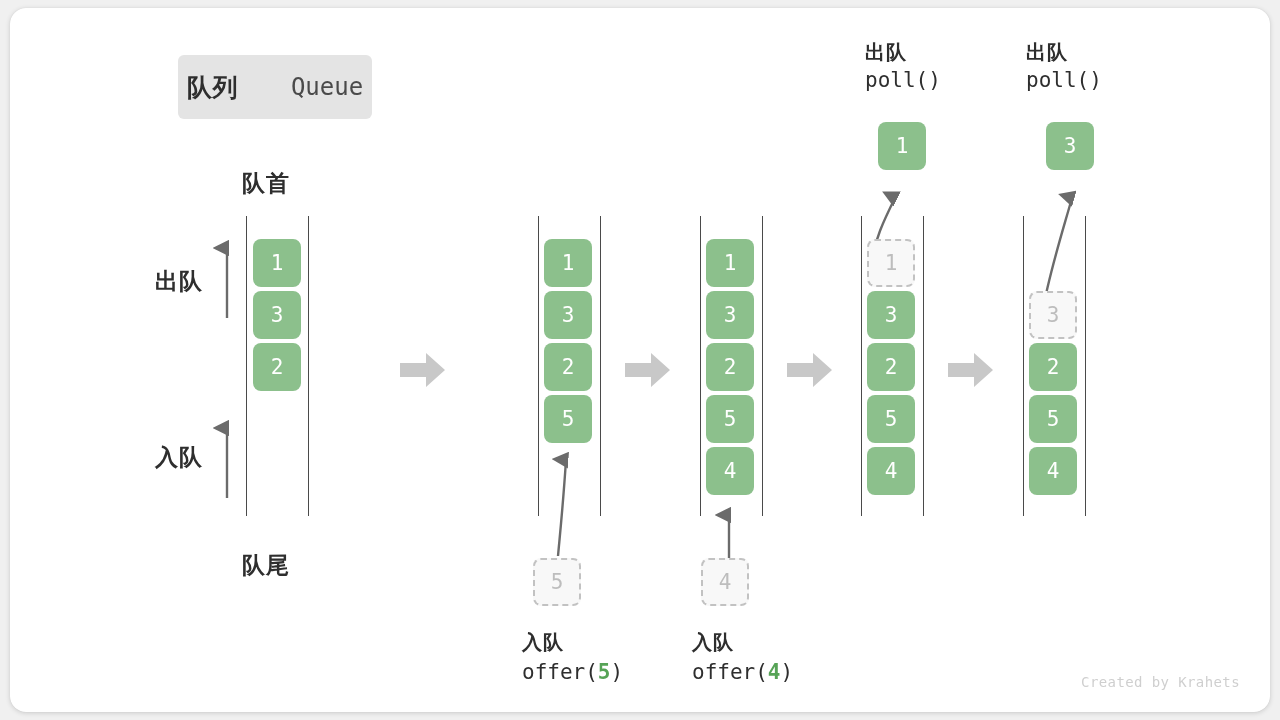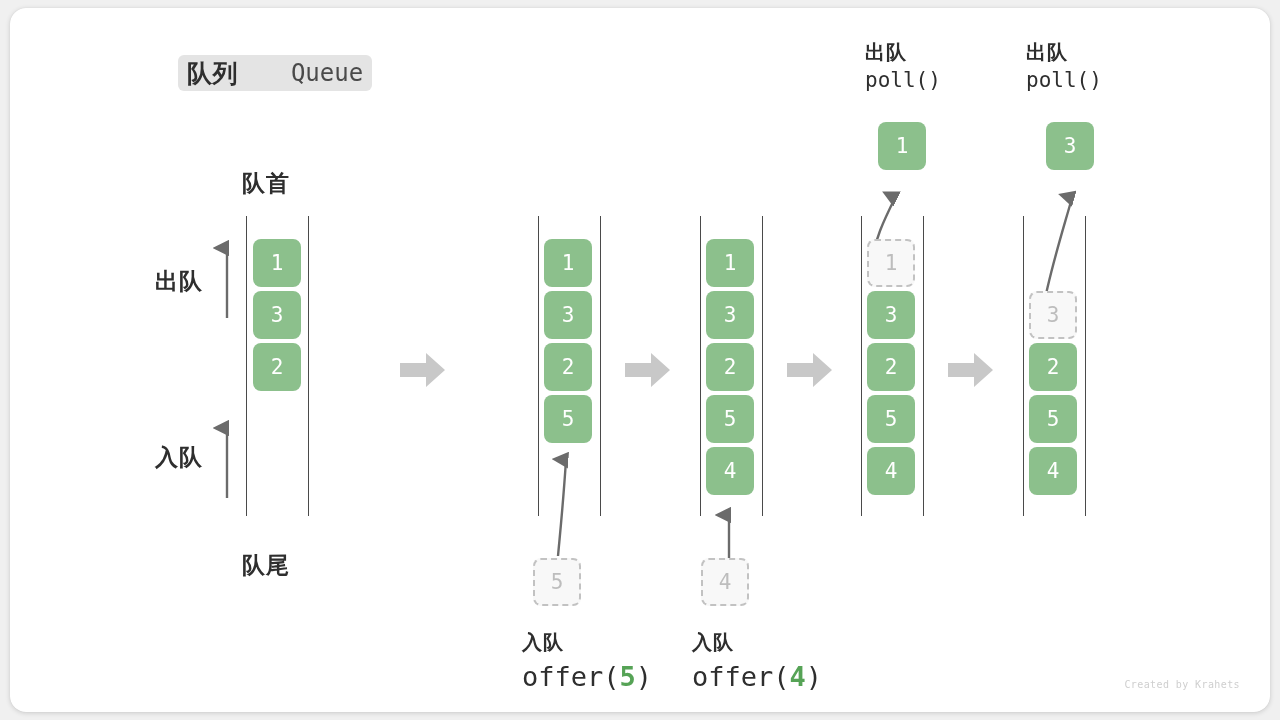--- a/index.html
+++ b/index.html
@@ -23,21 +23,21 @@
     height: 704px;
     background: #ffffff;
     border-radius: 16px;
     box-shadow: 0 1px 5px rgba(0,0,0,0.16), 0 0 1px rgba(0,0,0,0.10);
   }
   .abs { position: absolute; }
 
   
   #title-badge {
     left: 168px; top: 47px;
-    width: 194px; height: 36px;
+    width: 194px; height: 64px;
     background: #e4e4e4;
     border-radius: 6px;
     display: flex;
     align-items: center;
     justify-content: center;
     gap: 9px;
   }
   #title-badge .cn {
     font-size: 25px;
     font-weight: bold;
@@ -83,21 +83,21 @@
     line-height: 1.45;
   }
   .col-foot .l1 {
     font-size: 20px;
     font-weight: bold;
     color: #2e2e2e;
     letter-spacing: 1px;
   }
   .col-foot .l2 {
     font-family: "DejaVu Sans Mono", "Liberation Mono", monospace;
-    font-size: 27px;
+    font-size: 21px;
     color: #2e2e2e;
   }
   .col-foot .l2 .num { color: #56a356; font-weight: bold; }
 
   
   .rail {
     width: 1px;
     background: #4a4a4a;
   }
 
@@ -121,21 +121,21 @@
     border: 2px dashed #c2c2c2;
   }
 
   
   .step-arrow { width: 46px; height: 38px; }
 
   
   #credit {
     right: 30px; bottom: 22px;
     font-family: "DejaVu Sans Mono", "Liberation Mono", monospace;
-    font-size: 10px;
+    font-size: 14px;
     color: #cfcfcf;
     letter-spacing: 0.4px;
   }
   svg { display: block; overflow: visible; }
 </style>
 </head>
 <body>
 
 <div id="stage">
   <div id="card">

